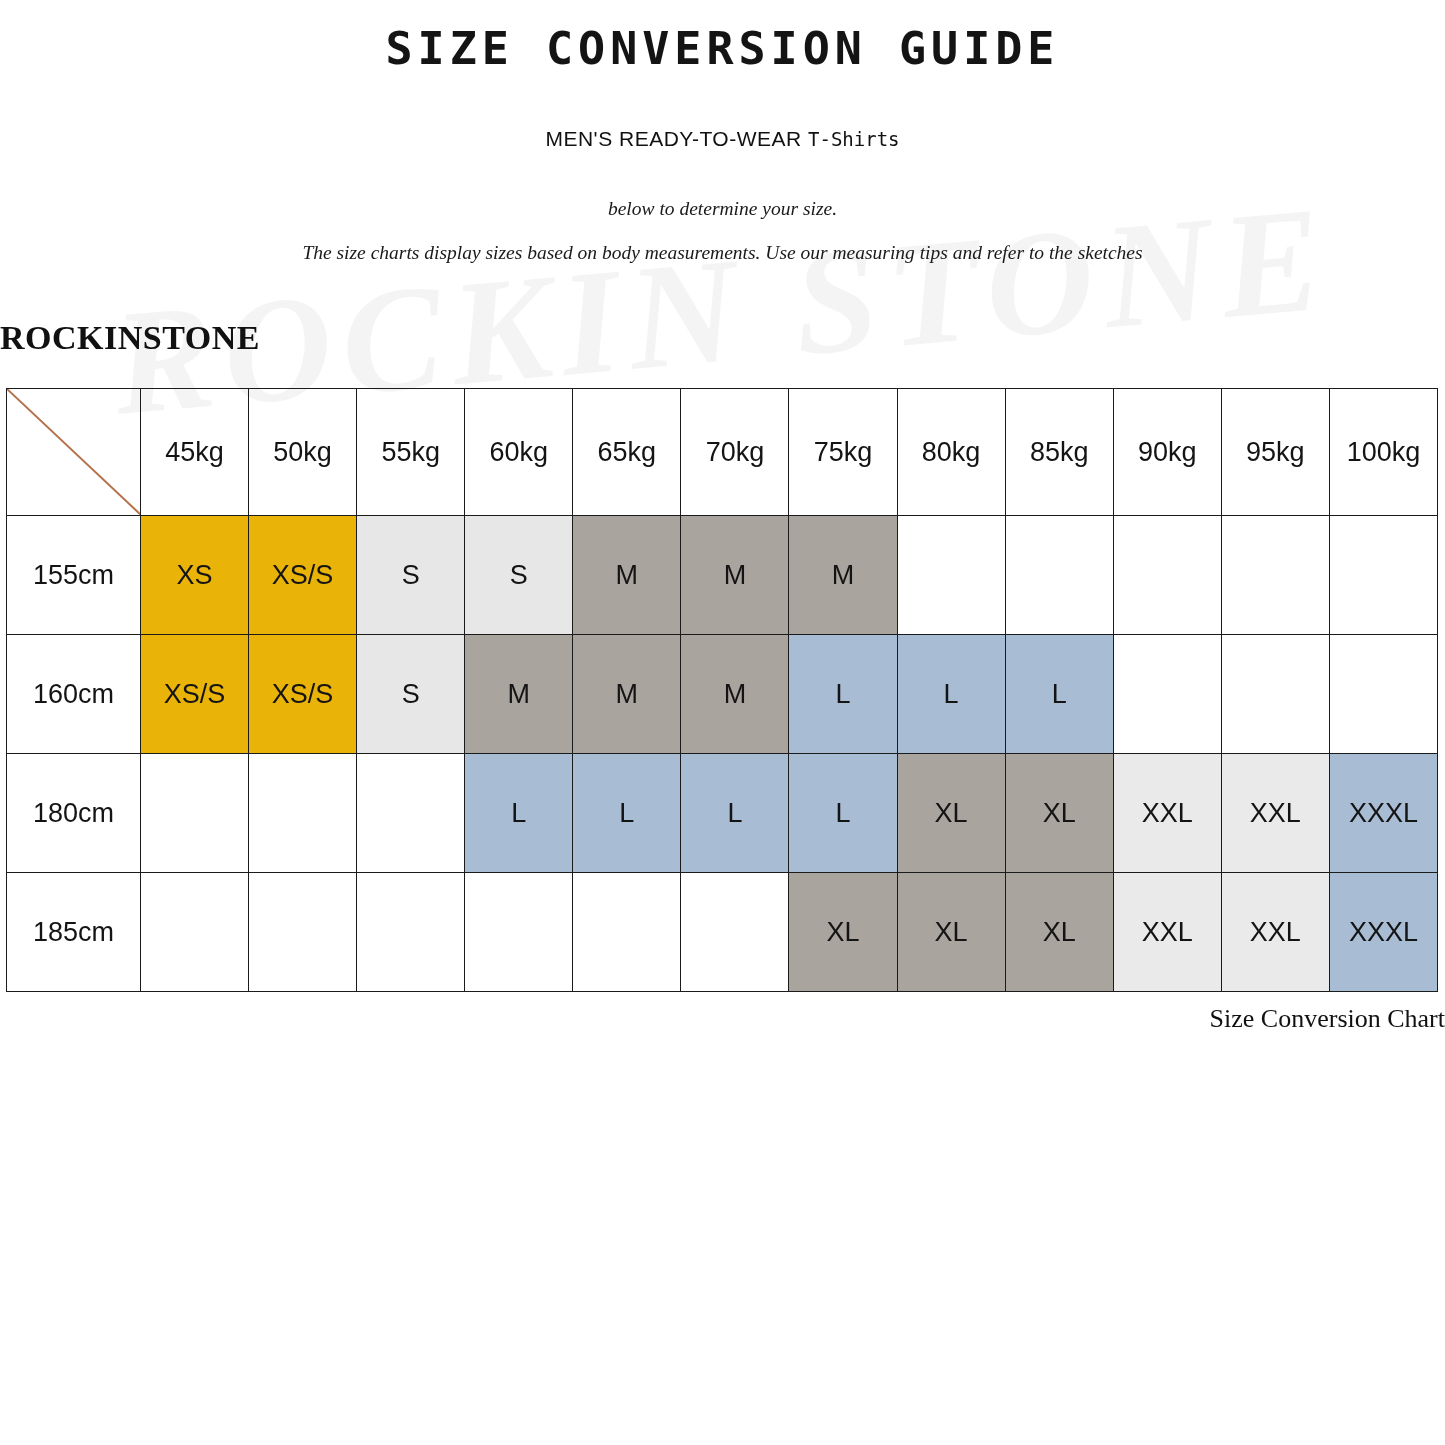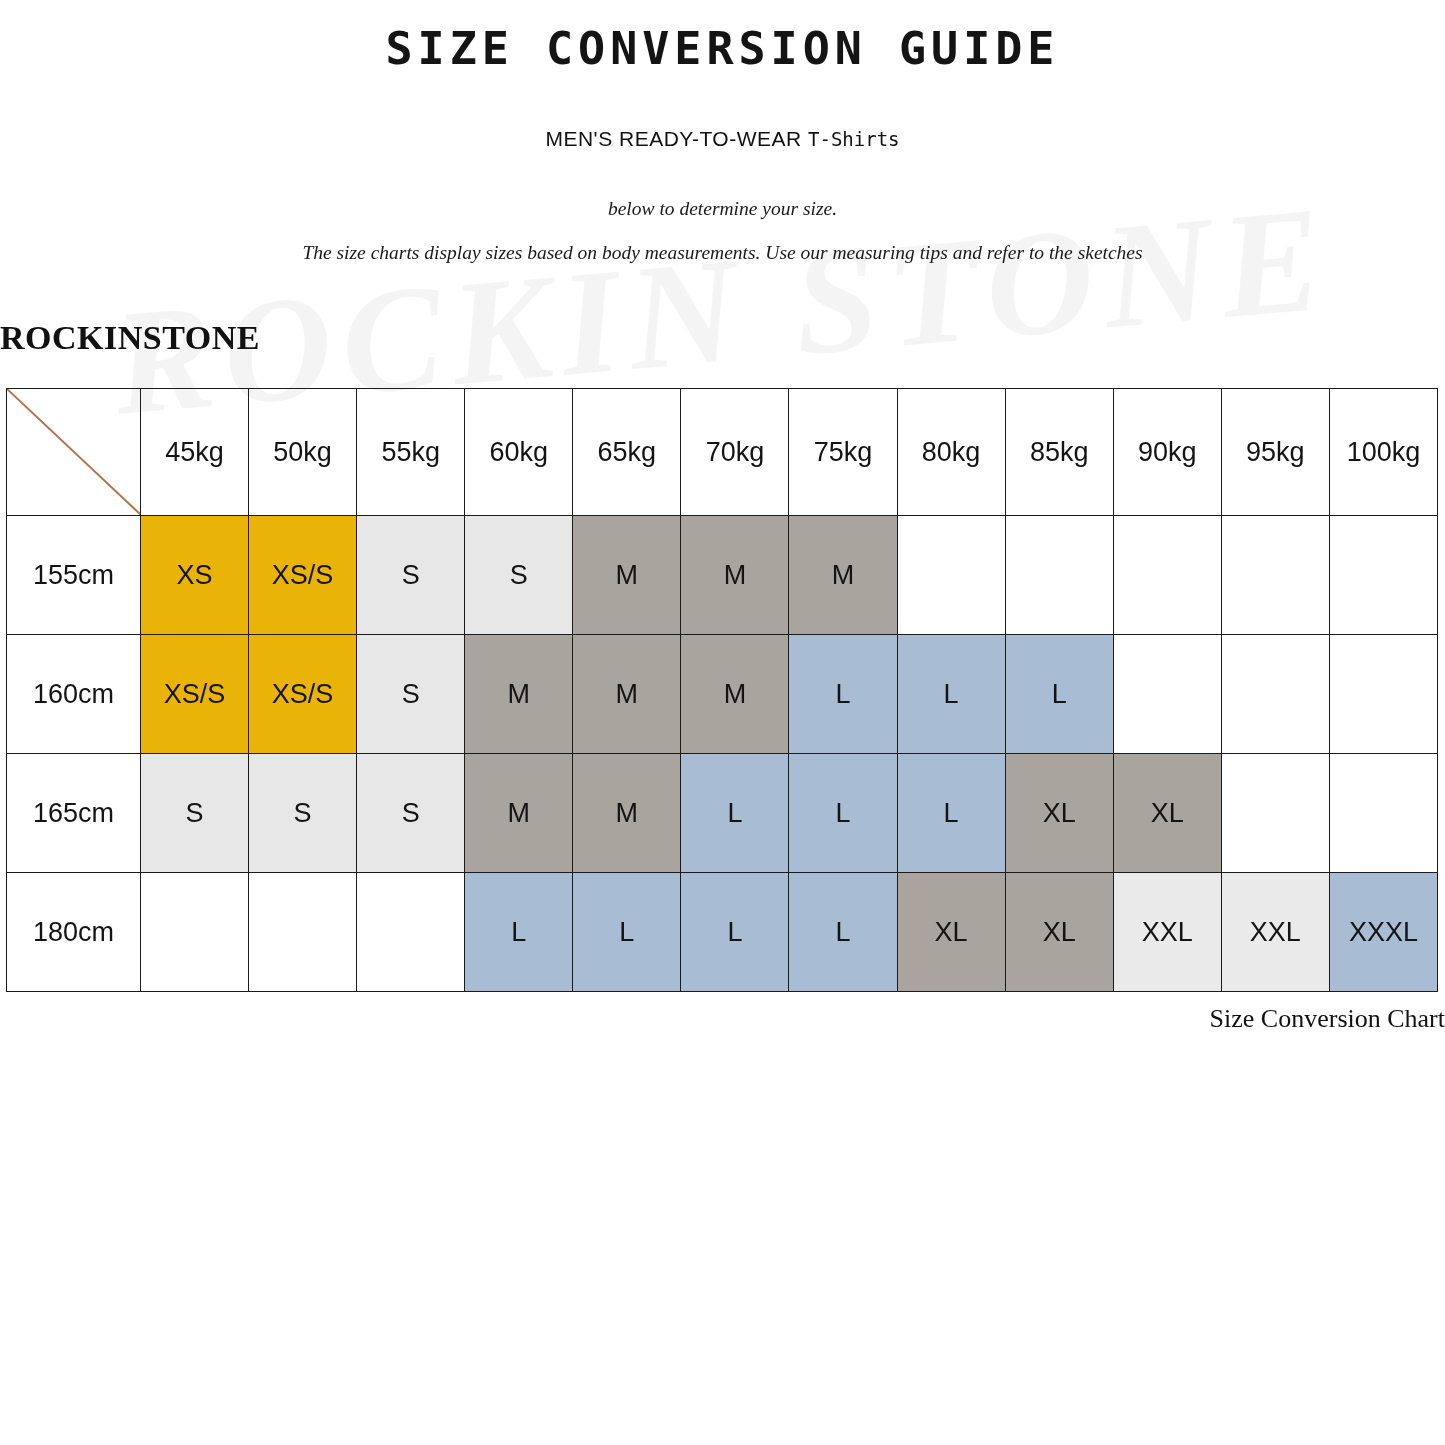--- a/index.html
+++ b/index.html
@@ -210,43 +210,43 @@
           <td class="c-m">M</td>
           <td class="c-m">M</td>
           <td class="c-l">L</td>
           <td class="c-l">L</td>
           <td class="c-l">L</td>
           <td class="c-none"></td>
           <td class="c-none"></td>
           <td class="c-none"></td>
         </tr>
         <tr>
-          <td>165cm</td>
-          <td class="c-s">S</td>
-          <td class="c-s">S</td>
-          <td class="c-s">S</td>
-          <td class="c-m">M</td>
-          <td class="c-m">M</td>
-          <td class="c-l">L</td>
-          <td class="c-l">L</td>
-          <td class="c-l">L</td>
-          <td class="c-xl">XL</td>
-          <td class="c-xl">XL</td>
-          <td class="c-none"></td>
-          <td class="c-none"></td>
-        </tr>
-        <tr>
           <td>180cm</td>
           <td class="c-none"></td>
           <td class="c-none"></td>
           <td class="c-none"></td>
           <td class="c-l">L</td>
           <td class="c-l">L</td>
           <td class="c-l">L</td>
           <td class="c-l">L</td>
+          <td class="c-xl">XL</td>
+          <td class="c-xl">XL</td>
+          <td class="c-xxl">XXL</td>
+          <td class="c-xxl">XXL</td>
+          <td class="c-xxxl">XXXL</td>
+        </tr>
+        <tr>
+          <td>185cm</td>
+          <td class="c-none"></td>
+          <td class="c-none"></td>
+          <td class="c-none"></td>
+          <td class="c-none"></td>
+          <td class="c-none"></td>
+          <td class="c-none"></td>
+          <td class="c-xl">XL</td>
           <td class="c-xl">XL</td>
           <td class="c-xl">XL</td>
           <td class="c-xxl">XXL</td>
           <td class="c-xxl">XXL</td>
           <td class="c-xxxl">XXXL</td>
         </tr>
       </tbody>
   </table>
 
   <div id="caption">Size Conversion Chart</div>

